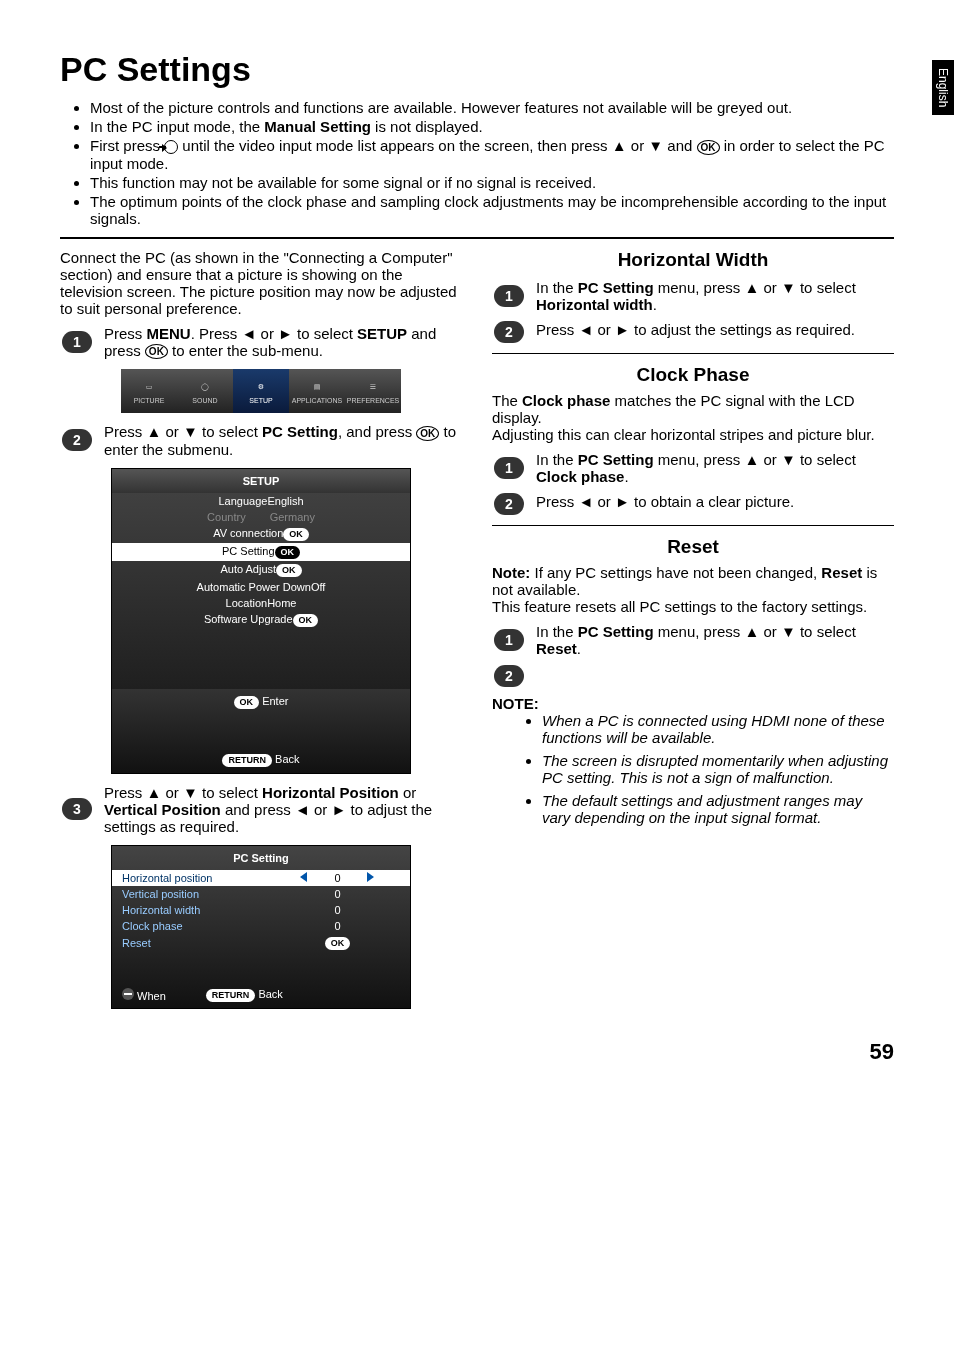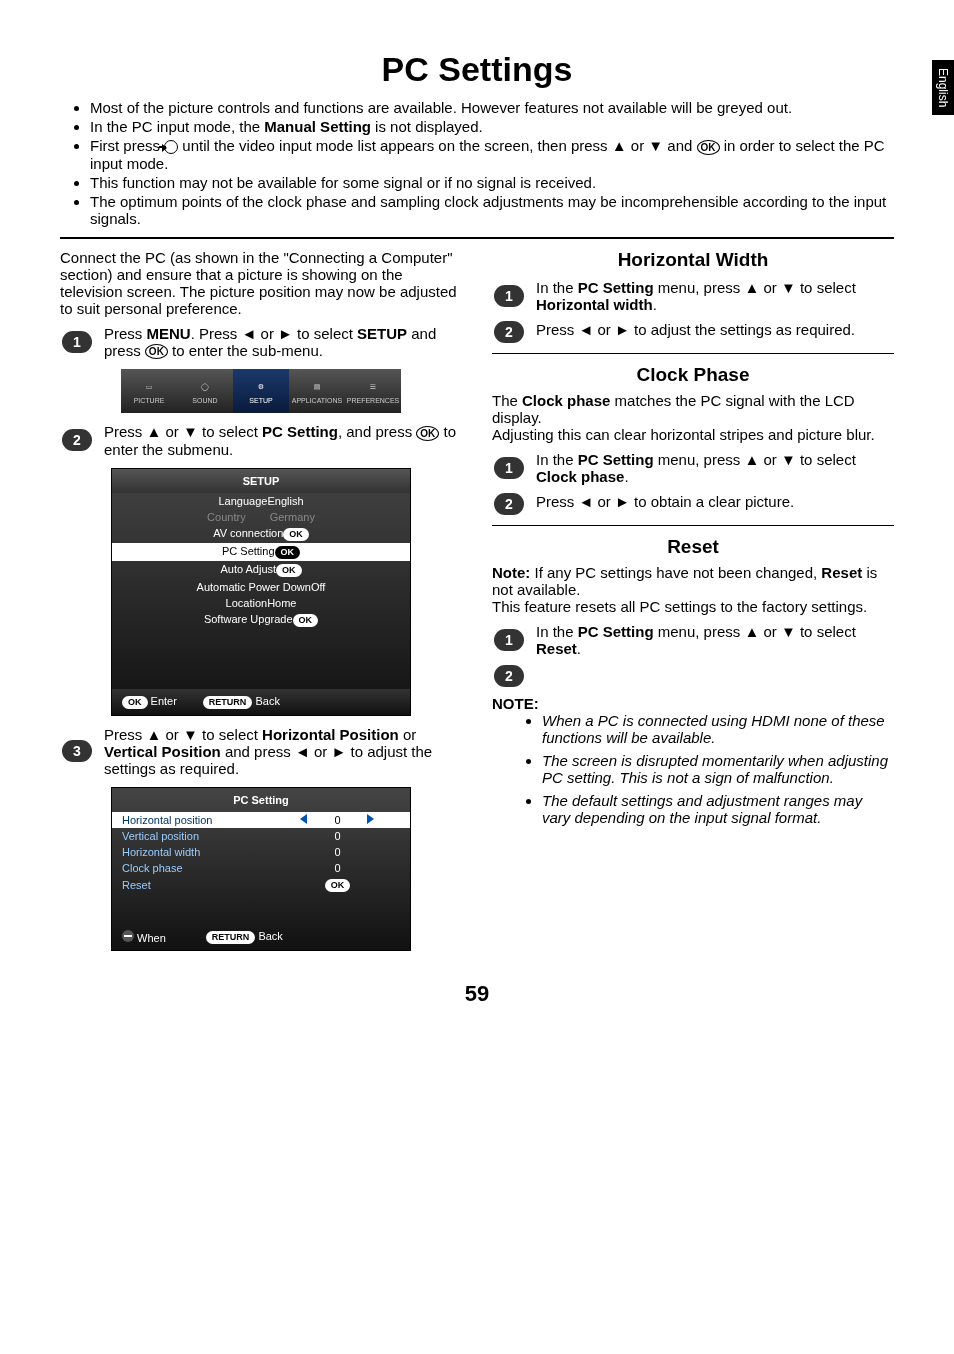--- a/index.html
+++ b/index.html
@@ -1,18 +1,18 @@
 <!DOCTYPE html>
 <html><head>
 <meta charset="utf-8">
 <style>
   * { box-sizing: border-box; margin: 0; padding: 0; }
   body { font-family: Arial, Helvetica, sans-serif; font-size: 15px; color: #000; background: #fff; width: 954px; margin: 0 auto; position: relative; padding: 50px 60px 40px 60px; }
   .side-tab { position: absolute; right: 0; top: 60px; background: #000; color: #fff; font-size: 12px; writing-mode: vertical-rl; padding: 8px 4px; }
-  h1.page-title { text-align: center; font-size: 34px; font-weight: bold; margin-bottom: 10px; }
+  h1.page-title { text-align: left; font-size: 34px; font-weight: bold; margin-bottom: 10px; }
   ul.top-bullets { list-style: disc; margin-left: 30px; margin-bottom: 10px; }
   ul.top-bullets li { margin-bottom: 2px; }
   .ok-circle { display: inline-block; border: 1.5px solid #000; border-radius: 50%; font-size: 10px; font-weight: bold; padding: 0 3px; line-height: 13px; vertical-align: middle; }
   .input-circle { display:inline-block; width:14px; height:14px; border:1.5px solid #000; border-radius:50%; position:relative; vertical-align:middle; }
   .input-circle::after { content:""; position:absolute; left:-6px; top:5px; width:7px; height:2px; background:#000; }
   .input-circle::before { content:""; position:absolute; left:-3px; top:2.5px; width:0; height:0; border-top:4px solid transparent; border-bottom:4px solid transparent; border-left:5px solid #000; }
   hr.sep { border: none; border-top: 2px solid #000; margin: 6px 0 10px 0; }
   hr.sep-thin { border: none; border-top: 1.5px solid #000; margin: 10px 0; }
   .columns { display: flex; gap: 30px; }
   .col { flex: 1; }
@@ -25,38 +25,38 @@
   .menu-bar .mi { flex:1; display:flex; flex-direction:column; align-items:center; justify-content:center; gap:2px; color:#ccc; font-size:7px; }
   .menu-bar .mi.sel { background: linear-gradient(#1a3a6b,#0a1a3b); color:#fff; }
   .mi .mico { width:20px; height:16px; display:flex; align-items:center; justify-content:center; }
   .osd { width: 300px; margin: 10px auto; background: linear-gradient(#444,#111); color:#fff; font-size:11px; border:1px solid #000; }
   .osd .title { text-align:center; padding:6px 0; font-weight:bold; background:linear-gradient(#555,#333);}
   .osd .rows { padding: 0; }
   .osd .row { display:flex; justify-content:center; padding:2px 10px; }
   .osd .row.sel { background:#fff; color:#000; }
   .osd .row.dim { color:#888;gap:24px; }
   .osd .spacer { height:60px; }
-  .osd .foot { padding:6px 10px; display:flex; gap:26px; align-items:flex-start; background:linear-gradient(#333,#111);}
+  .osd .foot { padding:6px 10px; display:flex; gap:44px; align-items:center; background:linear-gradient(#333,#111);flex-direction:column;}
   .pill { display:inline-block; background:#fff; color:#000; border-radius:7px; font-size:9px; padding:0 6px; line-height:13px; font-weight:bold;}
   .pill-dark { display:inline-block; background:#000; color:#fff; border-radius:7px; font-size:9px; padding:0 6px; line-height:13px; font-weight:bold;}
   .osd2 { width: 300px; margin: 10px auto; background: linear-gradient(#444,#111); color:#fff; font-size:11px; border:1px solid #000; }
   .osd2 .title { text-align:center; padding:6px 0; font-weight:bold; }
   .osd2 .row { display:flex; align-items:center; padding:2px 10px; }
   .osd2 .row .lab { flex: 0 0 55%; color:#9cf; }
   .osd2 .row .val { flex: 1; text-align:center; position:relative; color:#fff;}
   .osd2 .row.sel { background:#fff; }
   .osd2 .row.sel .lab { color:#036; }
   .osd2 .row.sel .val { color:#000; }
   .tri-l, .tri-r { width:0; height:0; border-top:5px solid transparent; border-bottom:5px solid transparent; display:inline-block;}
   .tri-l { border-right:7px solid #05a; }
   .tri-r { border-left:7px solid #05a; }
   .dot-joy { display:inline-block; width:12px; height:12px; background:#555; border-radius:50%; position:relative;}
   .dot-joy::before, .dot-joy::after { content:""; position:absolute; background:#fff;}
   .dot-joy::before { left:2px; top:5px; width:8px; height:2px;}
-  .pagenum { text-align:center; font-size:22px; font-weight:900; margin-top:20px;}
+  .pagenum { text-align:right; font-size:22px; font-weight:900; margin-top:20px;}
   .note-list { list-style: disc; margin-left: 50px; }
   .note-list li { margin-bottom: 6px; font-style: italic; }
 </style>
 </head>
 <body>
 
 <div class="side-tab">English</div>
 
 <h1 class="page-title">PC Settings</h1>
 

